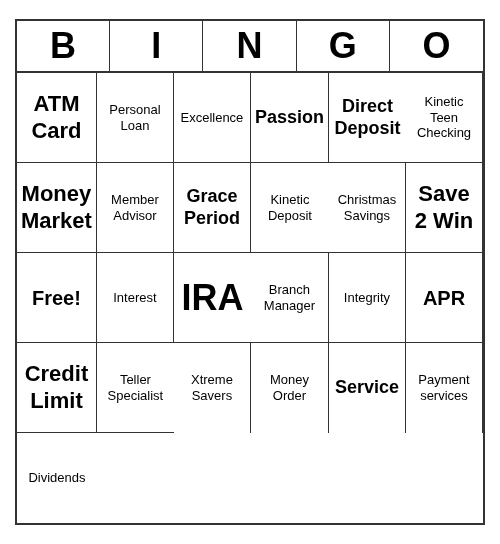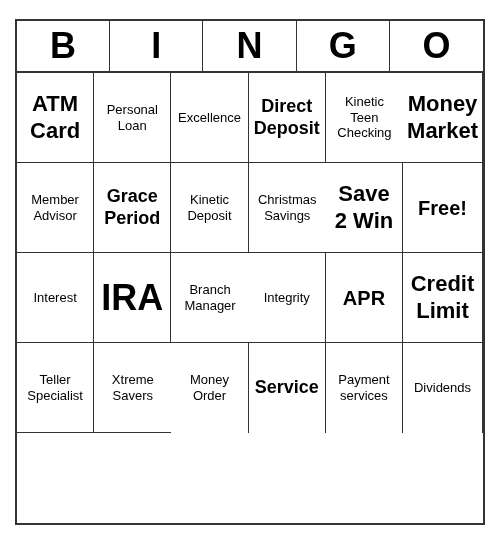--- a/index.html
+++ b/index.html
@@ -76,20 +76,23 @@
   <div class="bingo-cell">
         <span class="cell-text size-large">ATM Card</span>
       </div>
       <div class="bingo-cell">
         <span class="cell-text size-small">Personal Loan</span>
       </div>
       <div class="bingo-cell">
         <span class="cell-text size-small">Excellence</span>
       </div>
       <div class="bingo-cell">
+        <span class="cell-text size-medium">Passion</span>
+      </div>
+      <div class="bingo-cell">
         <span class="cell-text size-medium">Direct Deposit</span>
       </div>
       <div class="bingo-cell">
         <span class="cell-text size-small">Kinetic Teen Checking</span>
       </div>
       <div class="bingo-cell">
         <span class="cell-text size-large">Money Market</span>
       </div>
       <div class="bingo-cell">
         <span class="cell-text size-small">Member Advisor</span>

